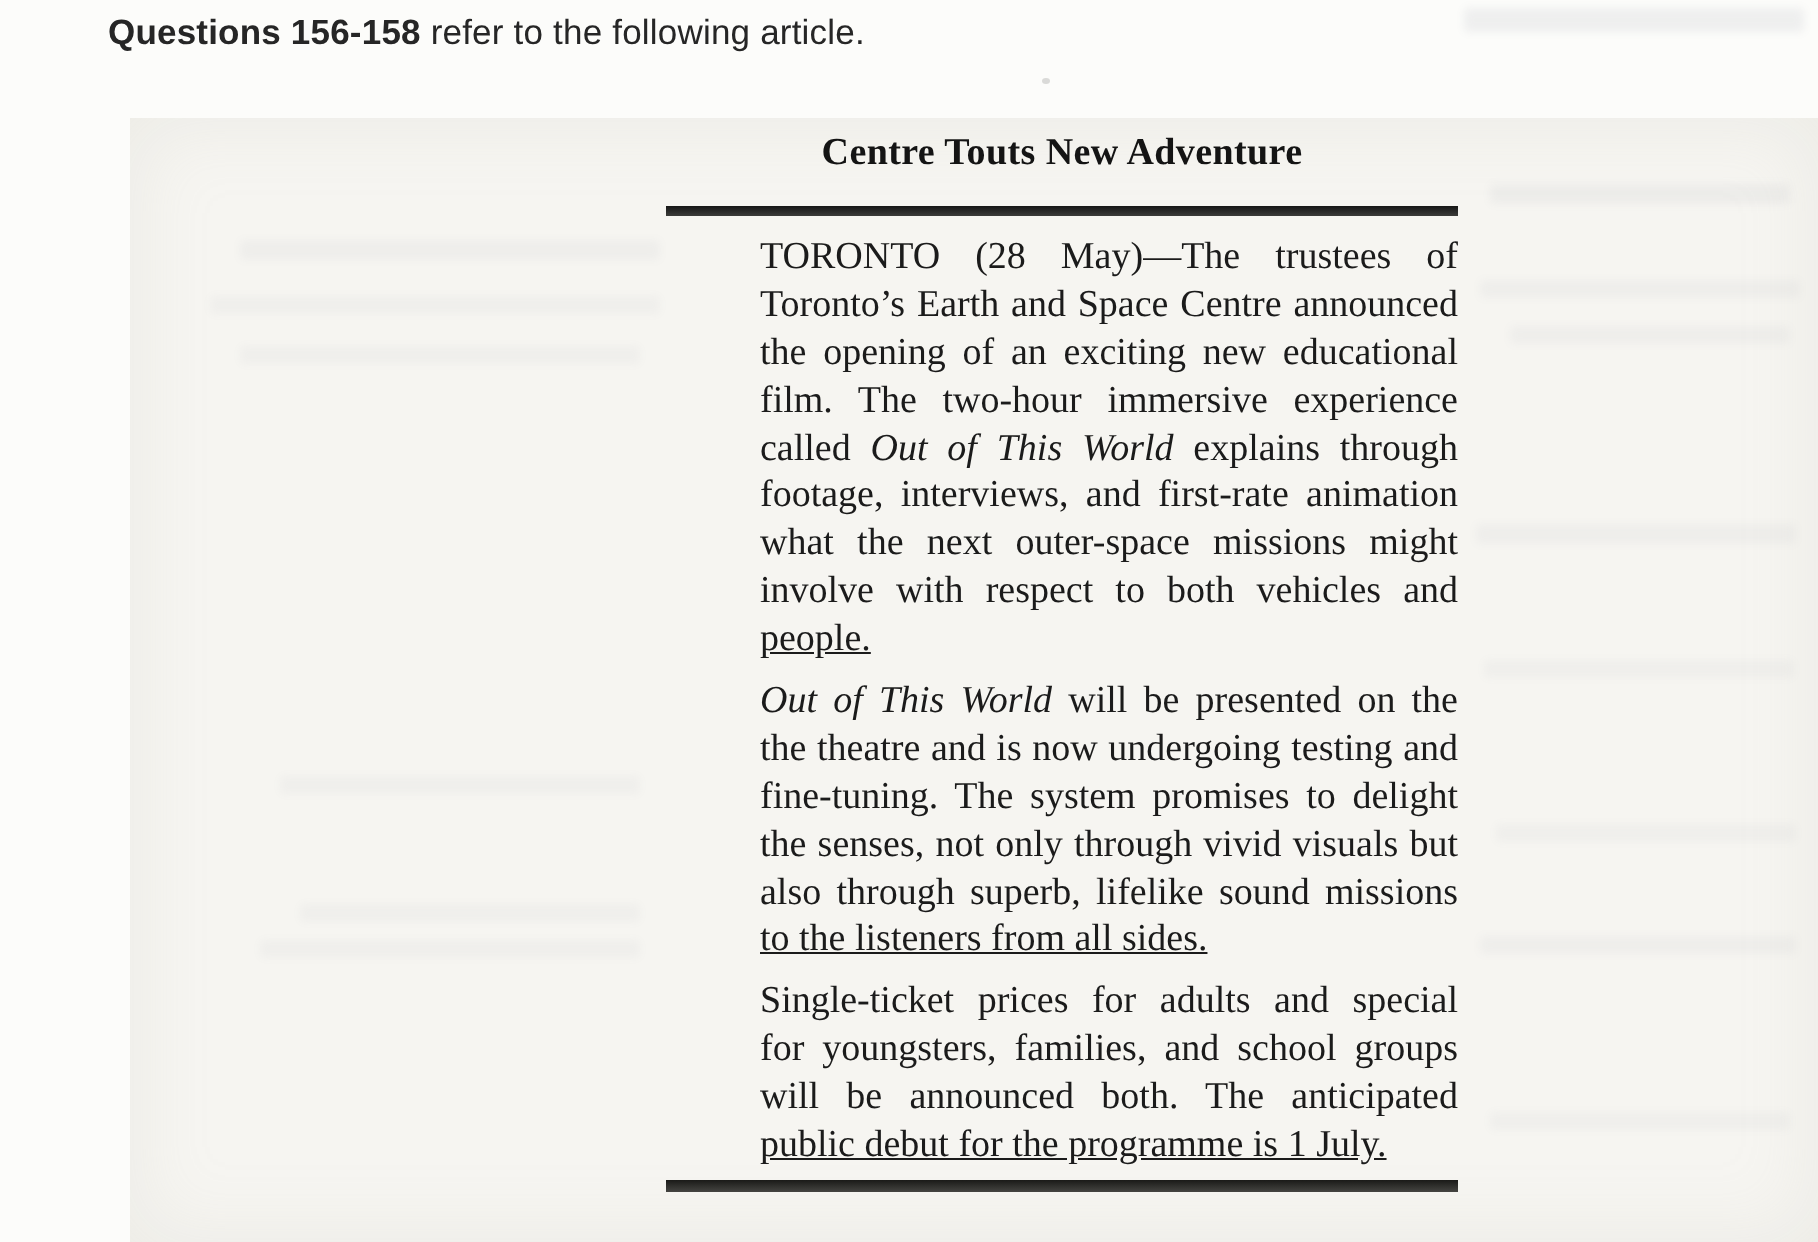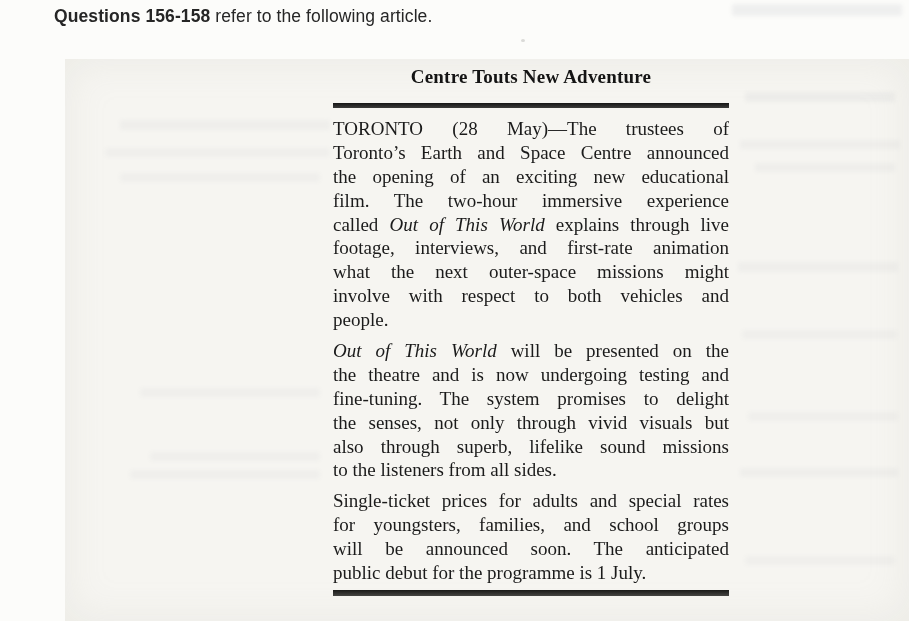--- a/index.html
+++ b/index.html
@@ -49,35 +49,37 @@
   }
   .title-rule {
     margin-top: 9px;
     height: 5px;
     background: linear-gradient(#161616, #3c3c3a);
   }
   .paragraph {
     font-family: "Liberation Serif", serif;
     font-size: 19px;
     color: #1b1b1b;
+    margin-left: 47px;
   }
   .paragraph:first-of-type { margin-top: 9px; }
   .paragraph + .paragraph { margin-top: 7px; }
   .line {
     height: 23.9px;
     line-height: 23.9px;
     overflow: hidden;
     text-align: justify;
     text-align-last: justify;
     text-justify: inter-word;
     white-space: normal;
   }
   .line.last {
     text-align: right;
     text-align-last: left;
+    text-decoration: underline;
   }
   .line em { font-style: italic; }
   .bottom-rule {
     margin-top: 5px;
     height: 6px;
     background: linear-gradient(#1a1a18, #454542);
   }
 
   
   .ghost {
@@ -138,18 +140,18 @@
         <div class="line"><em>Out of This World</em><span> will be presented on the</span></div>
         <div class="line"><span>the theatre and is now undergoing testing and</span></div>
         <div class="line"><span>fine-tuning. The system promises to delight</span></div>
         <div class="line"><span>the senses, not only through vivid visuals but</span></div>
         <div class="line"><span>also through superb, lifelike sound missions</span></div>
         <div class="line last"><span>to the listeners from all sides.</span></div>
       </div>
       <div class="paragraph">
         <div class="line"><span>Single-ticket prices for adults and special rates</span></div>
         <div class="line"><span>for youngsters, families, and school groups</span></div>
-        <div class="line"><span>will be announced soon. The anticipated</span></div>
+        <div class="line"><span>will be announced both. The anticipated</span></div>
         <div class="line last"><span>public debut for the programme is 1 July.</span></div>
       </div>
     </div>
   <div class="bottom-rule"></div>
 </div>
 
 </body></html>

